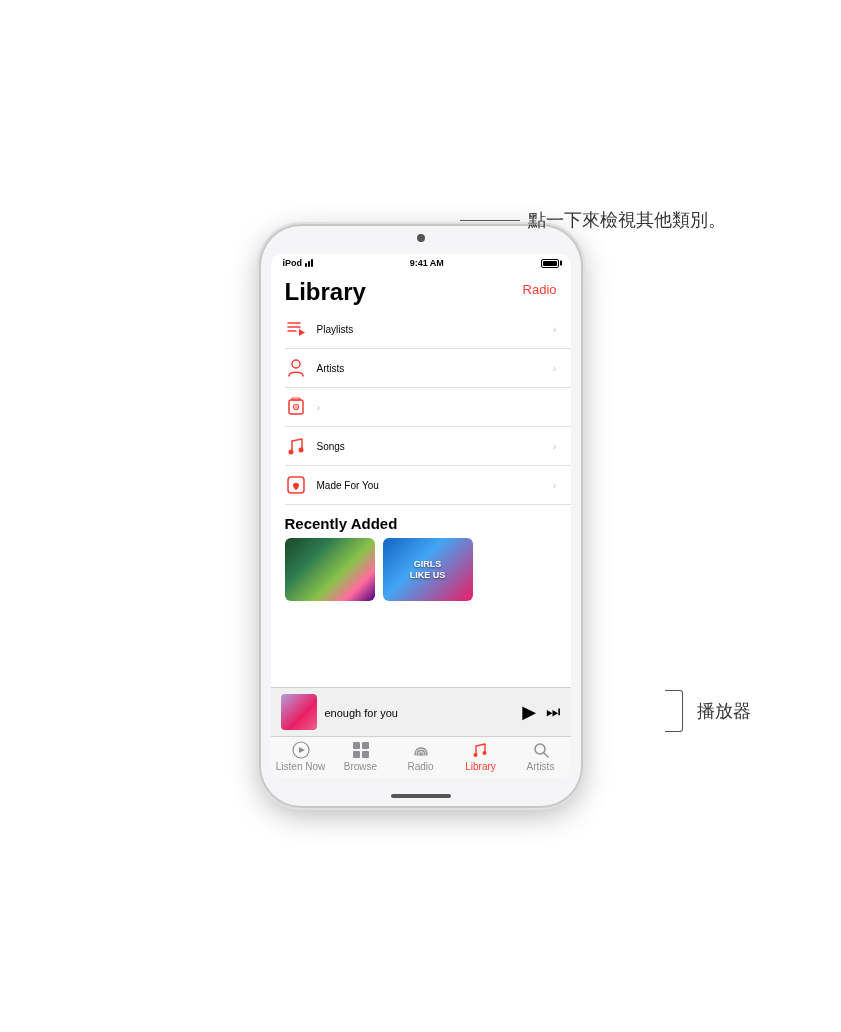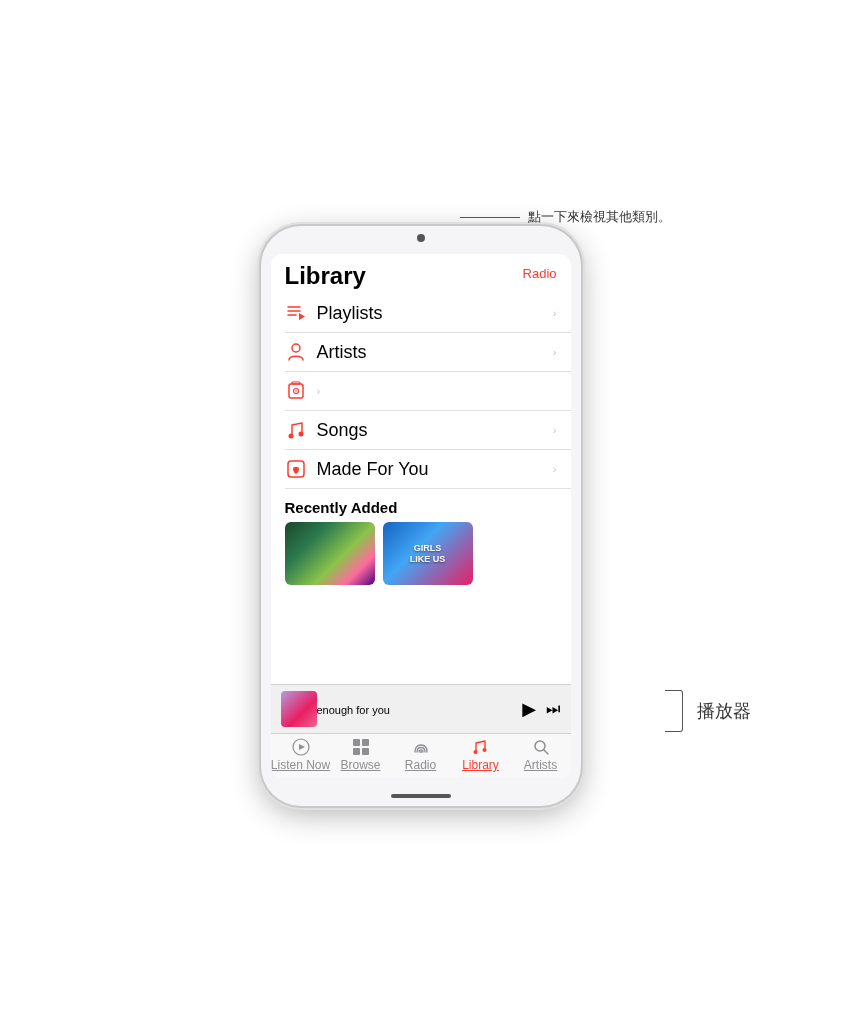--- a/index.html
+++ b/index.html
@@ -154,21 +154,21 @@
       width: 22px;
       height: 22px;
       margin-right: 10px;
       display: flex;
       align-items: center;
       justify-content: center;
       flex-shrink: 0;
     }
     .menu-label {
       flex: 1;
-      font-size: 18px;
+      font-size: 10px;
       color: #000;
     }
     .menu-chevron {
       font-size: 11px;
       color: #c7c7cc;
     }
 
     
     .recently-added-header {
       padding: 10px 14px 6px;
@@ -208,20 +208,21 @@
       text-shadow: 0 1px 2px rgba(0,0,0,0.5);
     }
 
     
     .mini-player {
       display: flex;
       align-items: center;
       background: rgba(240, 240, 240, 0.97);
       backdrop-filter: blur(20px);
       padding: 6px 10px;
+      gap: 8px;
       flex-shrink: 0;
       border-top: 0.5px solid #d0d0d0;
     }
     .mini-player-art {
       width: 36px;
       height: 36px;
       border-radius: 4px;
       background: linear-gradient(135deg, #9c27b0, #e91e63);
       flex-shrink: 0;
       overflow: hidden;
@@ -275,23 +276,22 @@
     }
     .tab-item {
       flex: 1;
       display: flex;
       flex-direction: column;
       align-items: center;
       gap: 2px;
       cursor: pointer;
     }
     .tab-label {
-      font-size: 12px;
+      font-size: 10px;
       color: #8e8e93;
-      text-decoration: underline;
     }
     .tab-label.active {
       color: #ff3b30;
     }
 
     
     .home-indicator {
       position: absolute;
       bottom: 8px;
       left: 50%;
@@ -305,20 +305,34 @@
 </head>
 <body>
 
 <div class="page-container">
 
   <div class="device">
     <div class="camera"></div>
 
     <div class="screen">
 
+      <div class="status-bar">
+        <div class="status-left">
+          <span>iPod</span>
+          <div class="status-wifi">
+            <div class="wifi-bar" style="height:4px;"></div>
+            <div class="wifi-bar" style="height:6px;"></div>
+            <div class="wifi-bar" style="height:8px;"></div>
+          </div>
+        </div>
+        <span>9:41 AM</span>
+        <div class="status-battery">
+          <div class="battery-fill"></div>
+        </div>
+      </div>
 
       <div class="content">
 
         <div class="library-header">
           <span class="library-title">Library</span>
           <span class="edit-btn">Radio</span>
         </div>
 
         <div class="menu-list">
 
@@ -455,21 +469,21 @@
 
       </div>
 
     </div>
 
     <div class="home-indicator"></div>
   </div>
 
   <div style="position:absolute; top: 208px; left: 460px; display:flex; align-items:center; gap:8px;">
     <div style="width:60px; height:1px; background:#555;"></div>
-    <span style="font-size:13px; color:#333;">點一下來檢視其他類別。</span>
+    <span style="font-size:18px; color:#333;">點一下來檢視其他類別。</span>
   </div>
 
   <div style="position:absolute; top: 690px; right: 90px; display:flex; align-items:center; gap:8px;">
     <div style="width:18px; height:42px; border:1.5px solid #555; border-left:none; border-radius:0 3px 3px 0;"></div>
     <span style="font-size:18px; color:#333; margin-left:6px;">播放器</span>
   </div>
 
 </div>
 
 </body></html>

